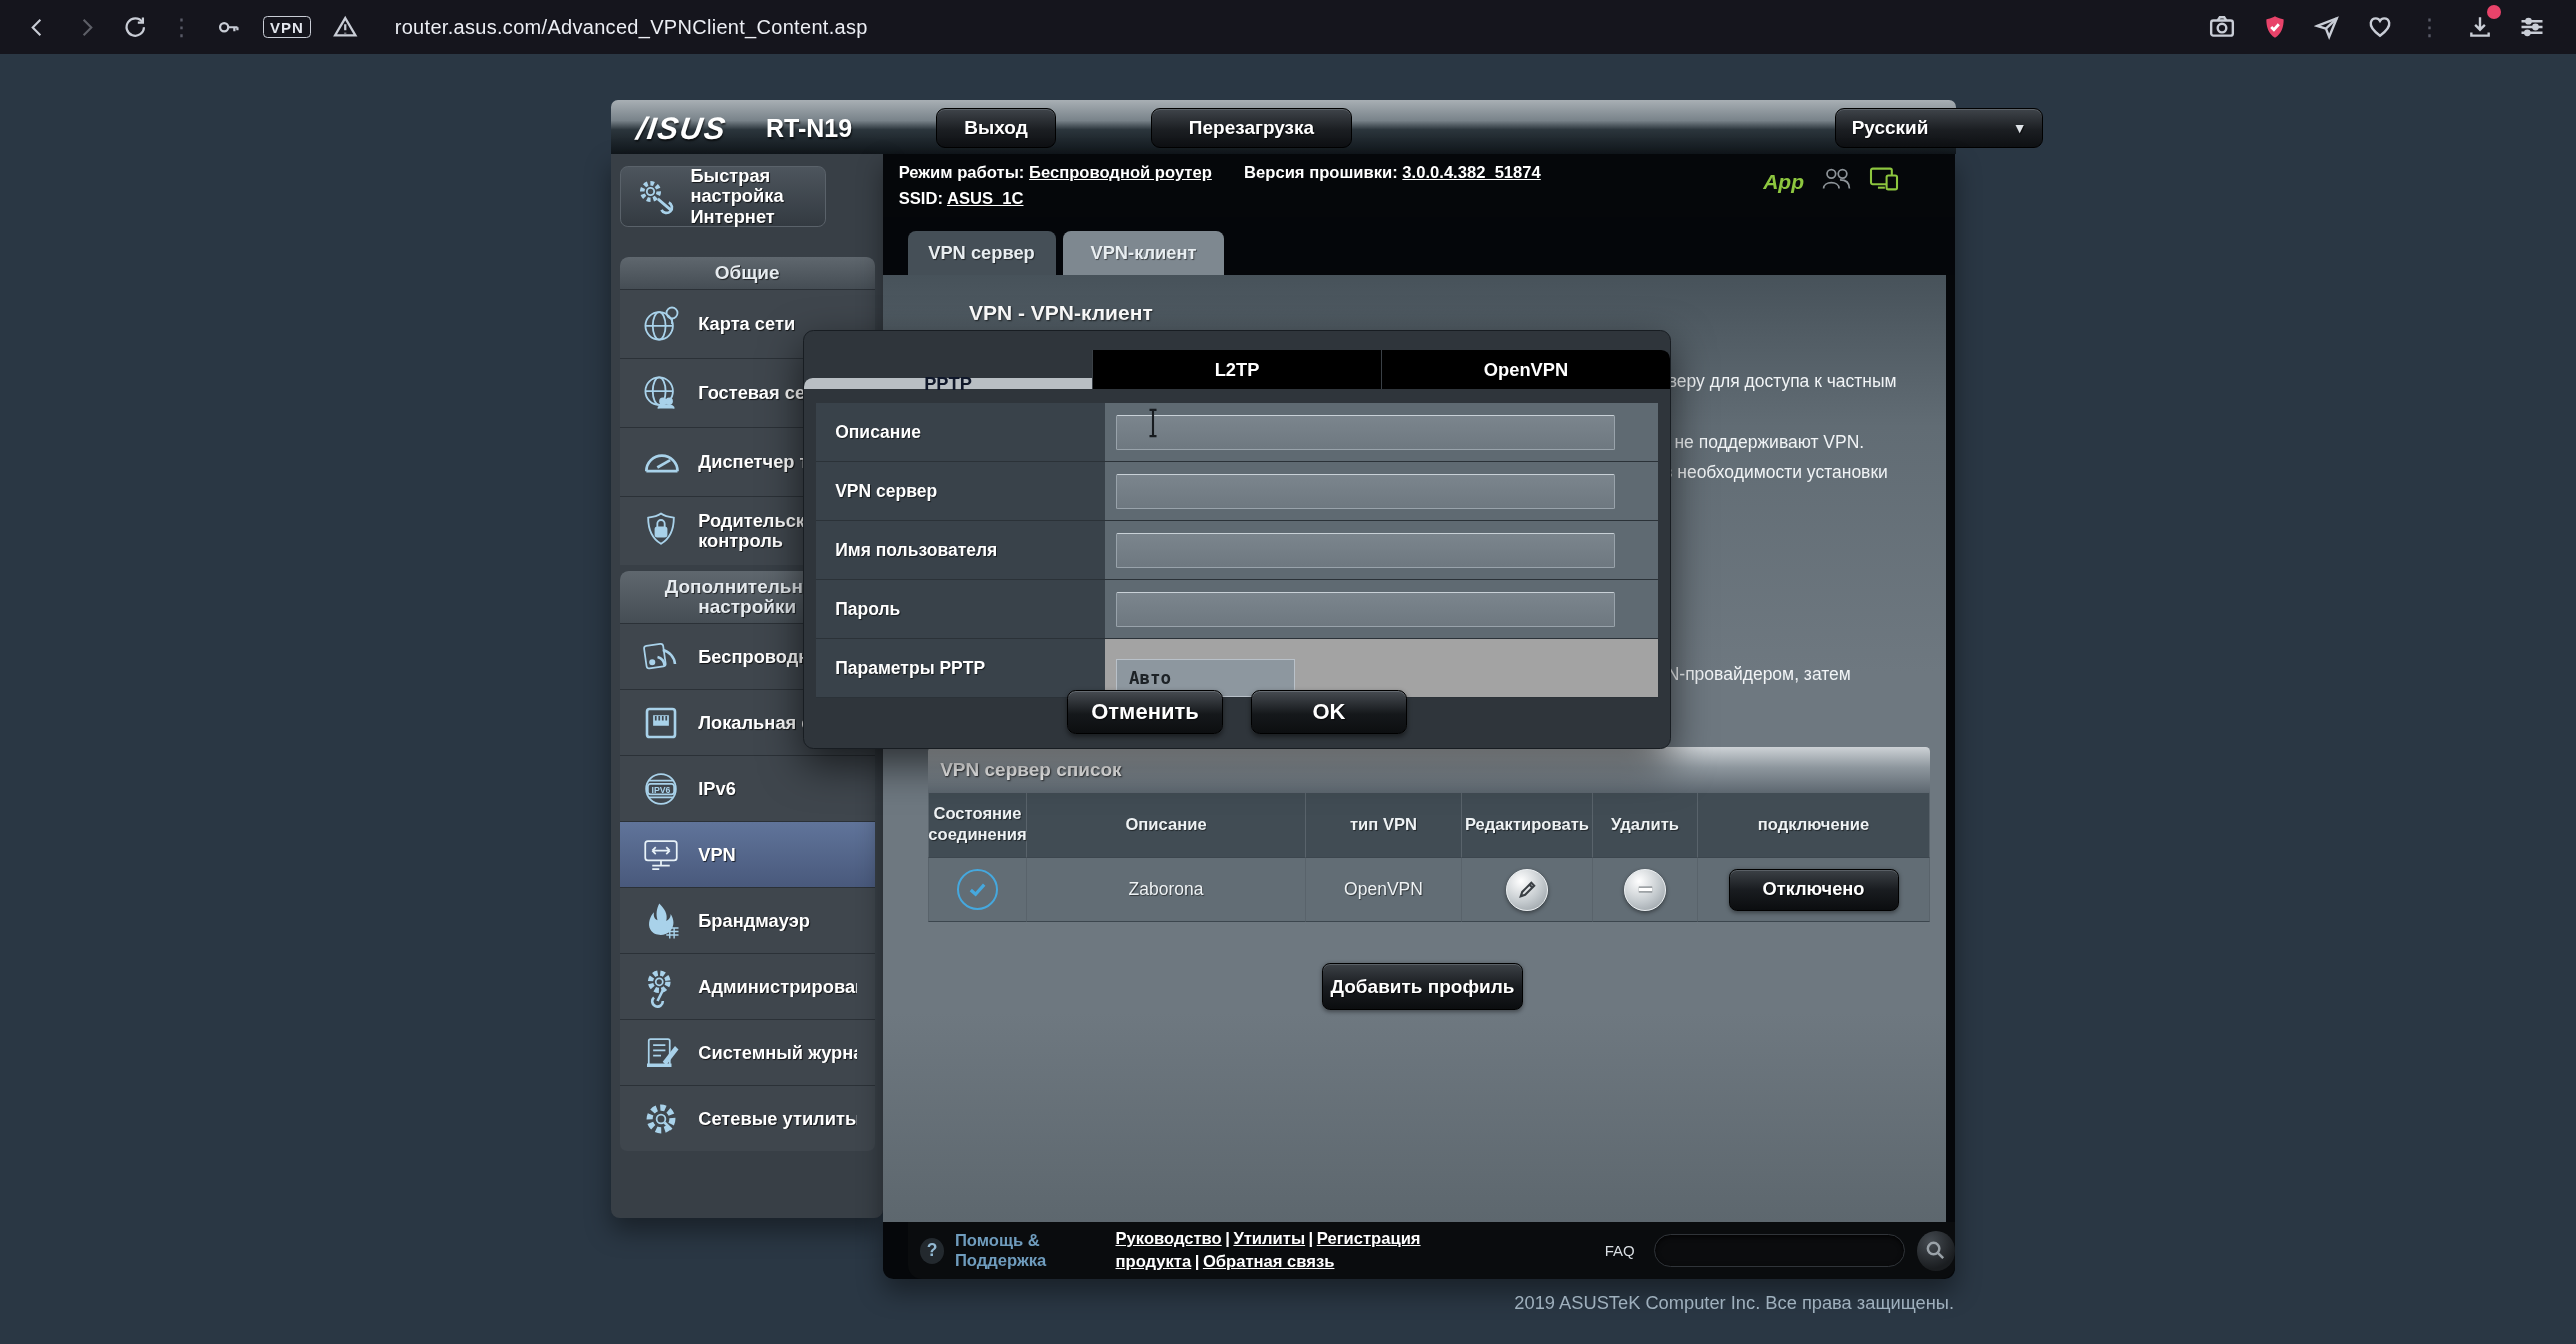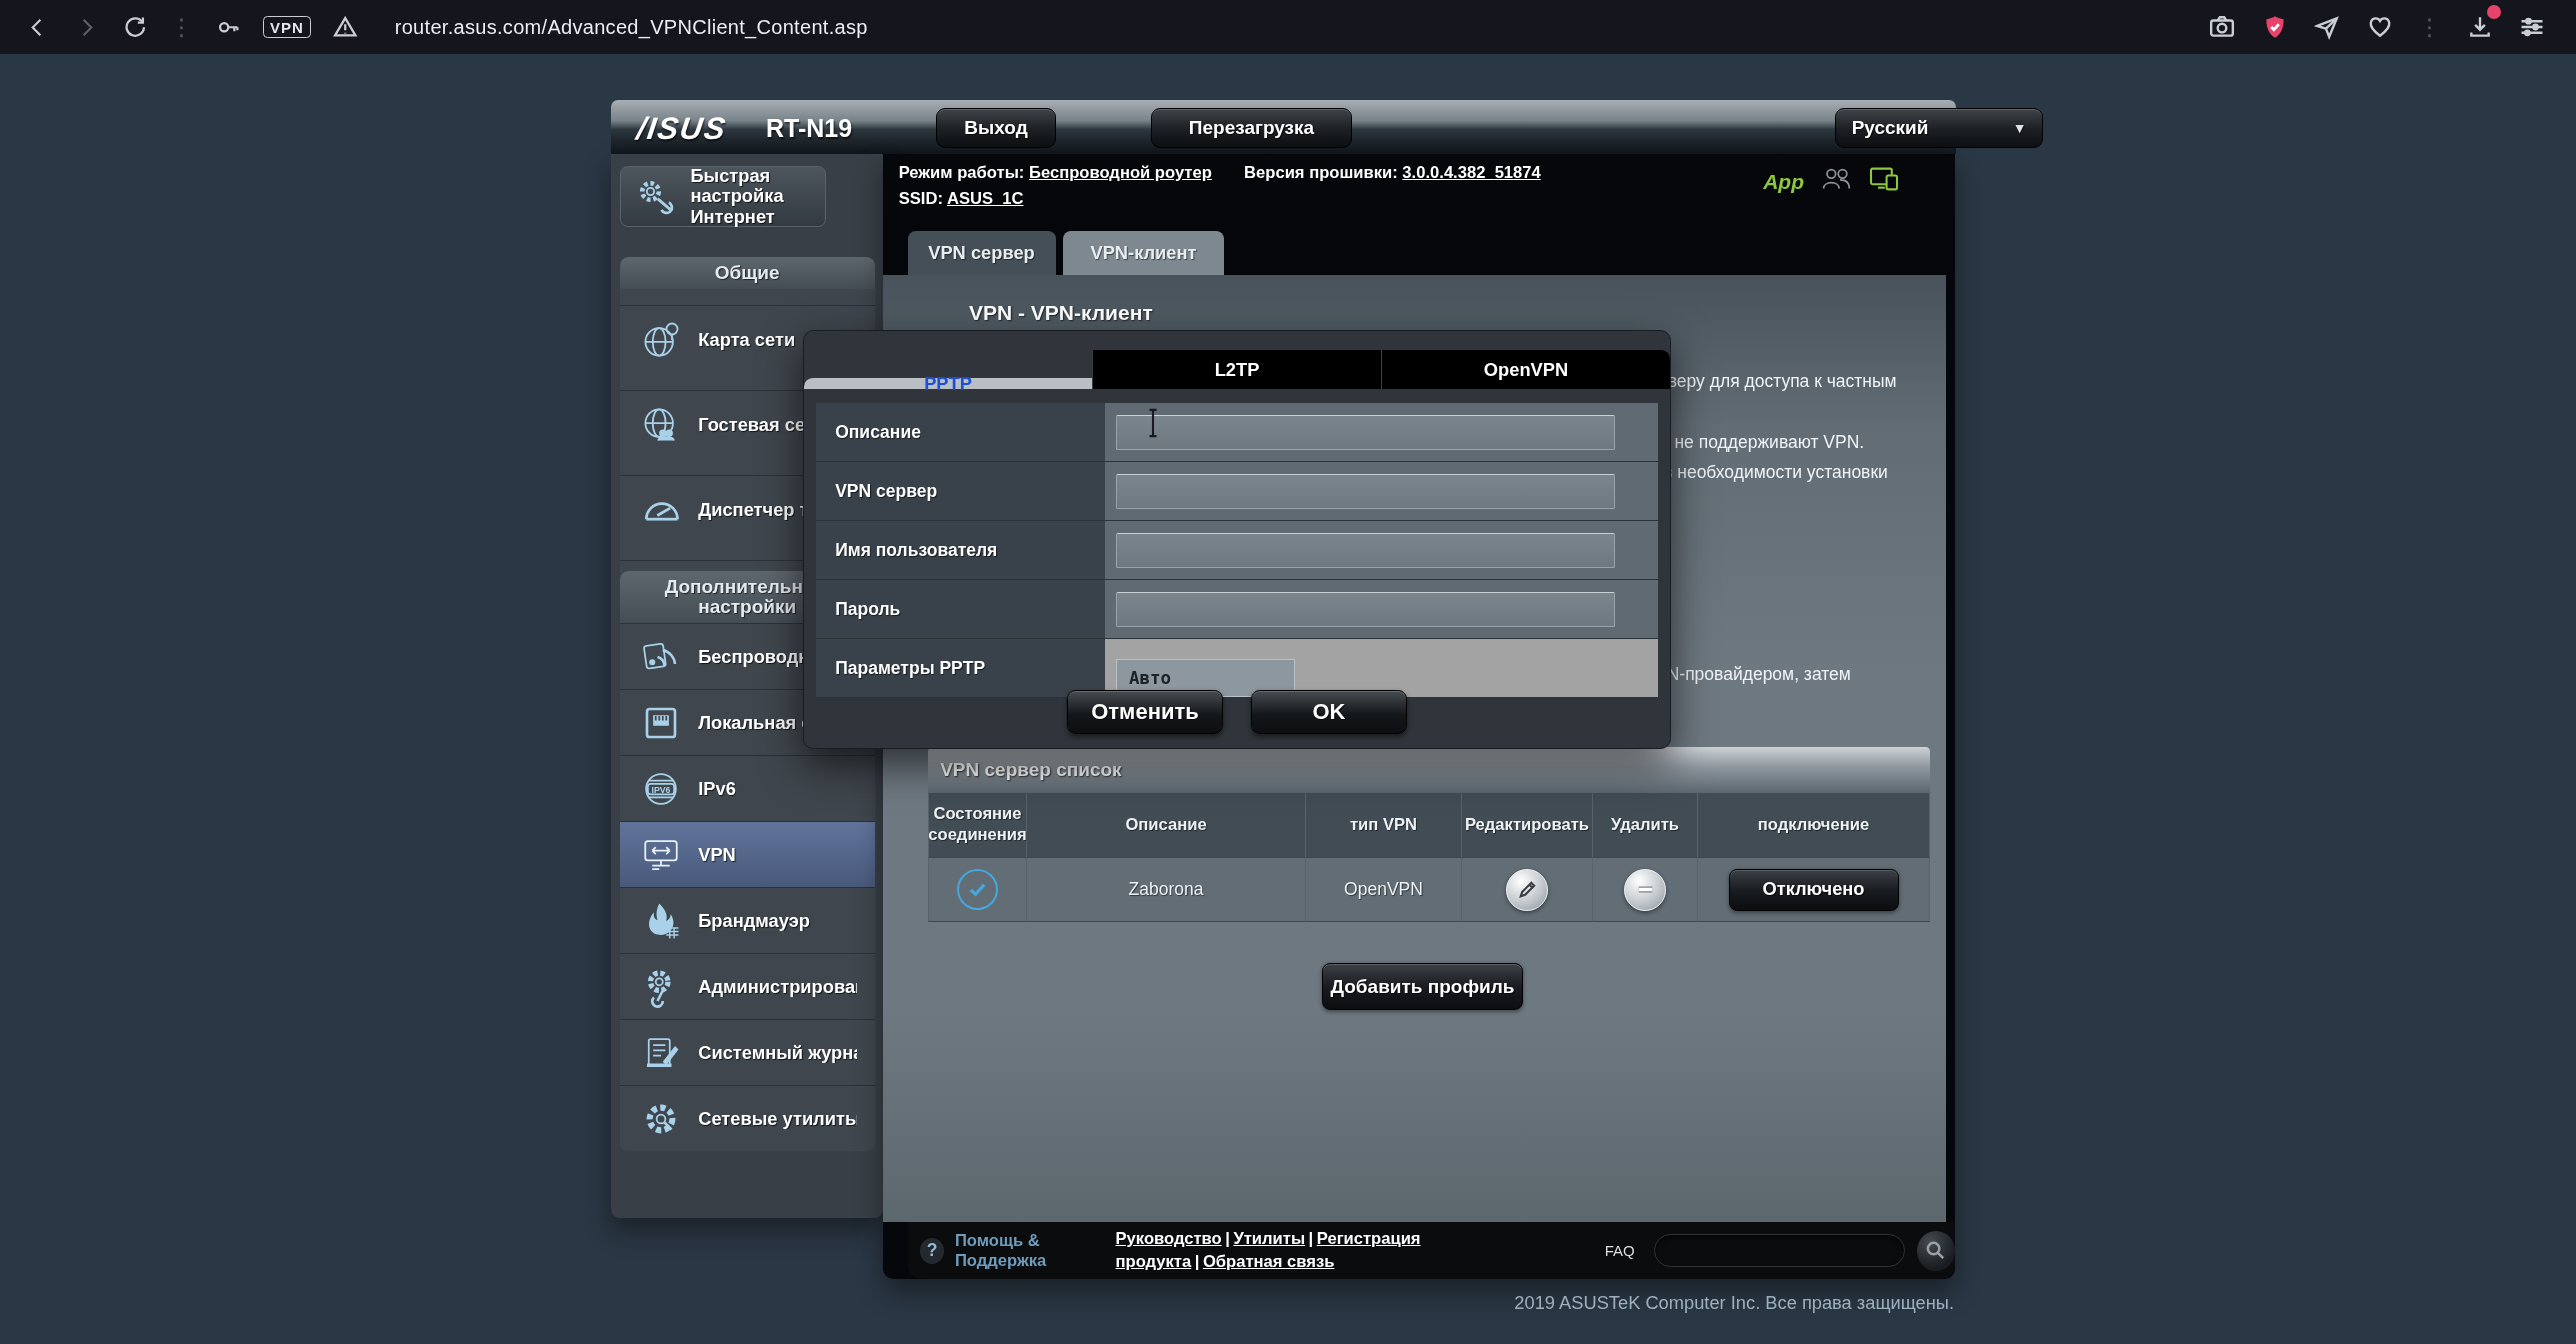--- a/index.html
+++ b/index.html
@@ -42,21 +42,21 @@
     background:linear-gradient(180deg,#4d555d,#333a41);border:0.9px solid #5a626a;display:flex;
     align-items:center;gap:10.5px;padding-left:12.2px;box-sizing:border-box;cursor:pointer;}
   .sb-section{position:absolute;left:8.7px;width:255px;background:#3f464d;border-radius:8.7px 8.7px 0 0;overflow:hidden;}
   .sec-general{top:103px;}
   .sec-advanced{top:417px;border-radius:8.7px 8.7px 7px 7px;}
   .sb-sec-title{background:linear-gradient(180deg,#5f676e,#454d54);color:#e6ebef;font-size:19px;
     font-weight:bold;text-align:center;padding:5.2px 0;text-shadow:0.9px 0.9px 0.9px rgba(0,0,0,.6);}
   .sb-sec-title.twoline{min-height:42px;display:flex;align-items:center;justify-content:center;line-height:1.05;}
   .sb-item{display:flex;align-items:center;gap:14px;padding-left:17.5px;border-top:0.9px solid #2b3137;
            cursor:pointer;overflow:hidden;}
-  .sec-general .sb-item{height:68px;margin-top:16px;}
+  .sec-general .sb-item{height:68px;}
   .sec-advanced .sb-item{height:65px;}
   .sb-item.selected{background:linear-gradient(180deg,#60749a,#49597c);}
   .sb-ico{width:47px;height:47px;flex-shrink:0;display:flex;align-items:center;justify-content:center;}
   .sb-ico svg{stroke:#a9d2ea;fill:none;stroke-width:2;}
   .sb-label{color:#fff;font-size:18.3px;font-weight:bold;line-height:1.12;white-space:nowrap;
             width:159px;overflow:hidden;text-shadow:0.9px 0.9px 0.9px rgba(0,0,0,.7);}
   .sb-label.wrap{white-space:normal;}
   
   .main{position:absolute;left:272px;top:54px;width:1072px;height:1125px;background:#05070a;
         border-radius:0 0 10.5px 10.5px;box-shadow:0 12.2px 26px rgba(0,0,0,.4);}
@@ -129,21 +129,21 @@
     justify-content:center;}
   .copyright{position:absolute;left:611px;top:1292px;width:1343px;text-align:right;color:#9fb0bd;font-size:18.3px;}
   
   .modal{position:absolute;left:803px;top:330px;width:866px;height:417px;background:#2f353b;
     border:0.9px solid #181d22;border-radius:10.5px;box-shadow:0 15.7px 42px rgba(0,0,0,.6);z-index:60;}
   .modal-tabs{position:absolute;left:0;top:19px;width:100%;height:39px;display:flex;}
   .m-tab{flex:1;display:flex;align-items:center;justify-content:center;font-size:18.3px;font-weight:bold;
     background:#000;color:#fff;cursor:pointer;border-left:1.7px solid #3a4046;}
   .m-tab:first-child{border-left:none;border-radius:8.7px 0 0 0;}
   .m-tab:last-child{border-radius:0 8.7px 0 0;}
-  .m-tab.active{background:#b9bfc4;color:#1d4ed8;text-shadow:none;margin-top:28px;}
+  .m-tab.active{background:#b9bfc4;color:#0f172a;text-shadow:none;margin-top:28px;}
   .modal-table{position:absolute;left:12.2px;top:72px;width:842px;}
   .m-row{display:flex;height:58px;border-bottom:1.7px solid #2b3238;}
   .m-label{width:289px;background:#39424a;color:#fff;font-size:17.5px;font-weight:bold;display:flex;
     align-items:center;padding-left:19px;box-sizing:border-box;text-shadow:0.9px 0.9px 0.9px rgba(0,0,0,.6);}
   .m-value{flex:1;background:#5f6a72;display:flex;align-items:center;padding-left:10.5px;box-sizing:border-box;}
   .m-row:last-child .m-value{background:#a3a3a3;align-items:flex-end;}
   .m-input{width:499px;height:35px;background:linear-gradient(180deg,#7b858d,#6e7880);
     border:0.9px solid #99a3ab;border-top-color:#c9d1d7;border-radius:1.7px;outline:none;color:#14181b;
     font-size:17.5px;padding:0 8.7px;box-sizing:border-box;}
   .m-select{width:179px;height:38px;background:#8d979f;border:0.9px solid #b9c1c9;color:#1d2226;

